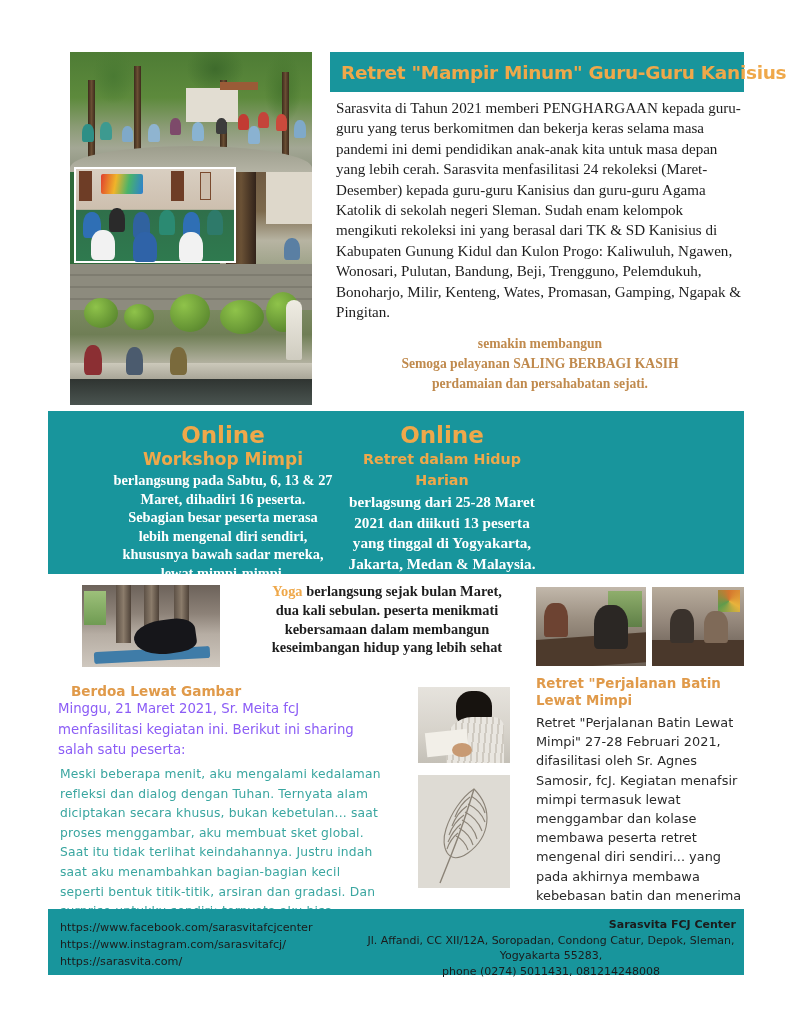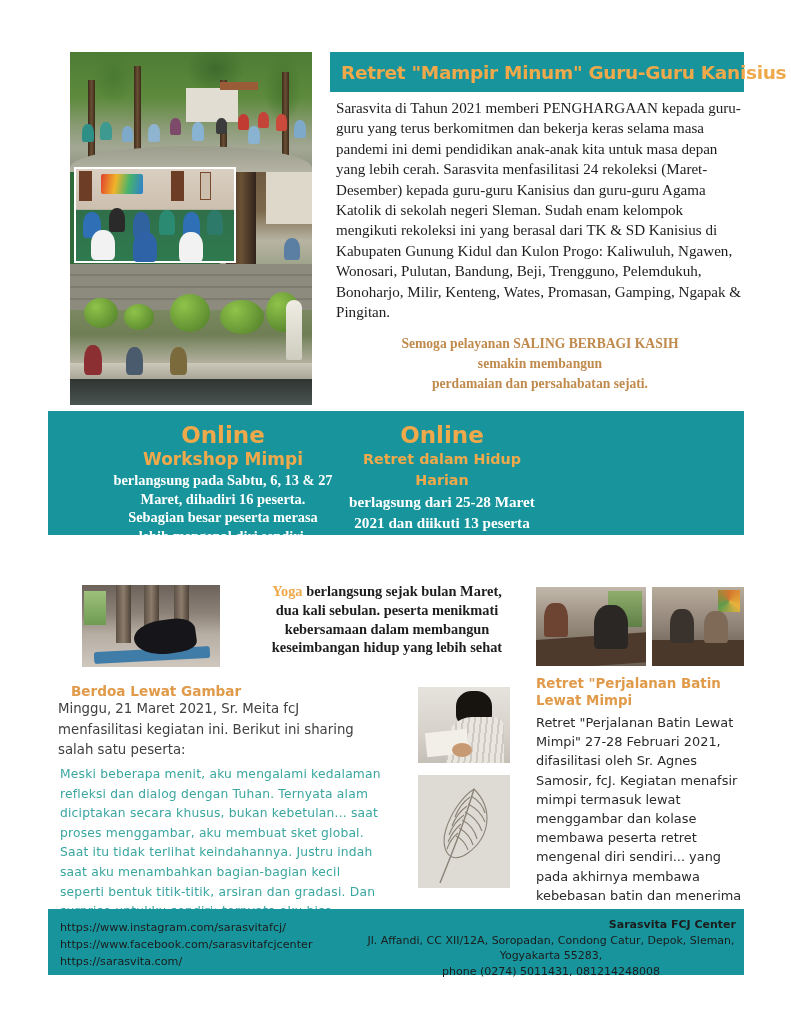--- a/index.html
+++ b/index.html
@@ -150,21 +150,21 @@
     font-weight: bold;
     font-size: 13.6px;
     line-height: 20px;
     color: #c08a4d;
   }
 
   
   .teal-band {
     position: absolute;
     left: 48px; top: 411px;
-    width: 696px; height: 124px;
+    width: 696px; height: 163px;
     background: #18959c;
   }
   .col { position: absolute; top: 0; height: 163px; }
   .col-a { left: 64px; width: 222px; text-align: center; }
   .col-b { left: 290px; width: 208px; text-align: center; }
   .col-c { left: 505px; width: 185px; text-align: center; }
 
   .kw-online {
     font-family: "DejaVu Sans", sans-serif;
     font-weight: bold;
@@ -299,21 +299,21 @@
     font-family: "DejaVu Sans", sans-serif;
     font-weight: bold; font-size: 13.6px;
     color: #e09a4a;
   }
   .berdoa-body {
     position: absolute; left: 58px; top: 699px;
     width: 300px;
     font-family: "DejaVu Sans", sans-serif;
     font-size: 13.3px;
     line-height: 20.6px;
-    color: #404040;
+    color: #8b5cf6;
   }
   .testimonial {
     position: absolute; left: 60px; top: 765px;
     width: 322px;
     font-family: "DejaVu Sans", sans-serif;
     font-size: 12.3px;
     line-height: 19.6px;
     color: #3aa6a0;
     letter-spacing: 0.2px;
   }
@@ -461,22 +461,22 @@
       </div>
     </div>
 
     <div class="head-bar">
       <div class="title">Retret "Mampir Minum" Guru-Guru Kanisius</div>
     </div>
 
     <div class="intro">Sarasvita di Tahun 2021 memberi PENGHARGAAN kepada guru-guru yang terus berkomitmen dan bekerja keras selama masa pandemi ini demi pendidikan anak-anak kita untuk masa depan yang lebih cerah.  Sarasvita menfasilitasi 24 rekoleksi (Maret-Desember) kepada guru-guru Kanisius dan guru-guru Agama Katolik di sekolah negeri Sleman.  Sudah enam kelompok mengikuti rekoleksi ini yang berasal dari TK &amp; SD Kanisius di Kabupaten Gunung Kidul dan Kulon Progo: Kaliwuluh, Ngawen, Wonosari, Pulutan, Bandung, Beji, Trengguno, Pelemdukuh, Bonoharjo, Milir, Kenteng, Wates, Promasan, Gamping, Ngapak &amp; Pingitan.</div>
 
     <div class="tagline">
+      <div>semakin membangun</div>
       <div>Semoga pelayanan SALING BERBAGI KASIH</div>
-      <div>semakin membangun</div>
       <div>perdamaian dan persahabatan sejati.</div>
     </div>
   </div>
 
   <div class="teal-band">
 
     <div class="col col-a">
       <div class="kw-online">Online</div>
       <div class="kw-sub">Workshop Mimpi</div>
       <div class="col-body">berlangsung pada Sabtu, 6, 13 &amp; 27 Maret, dihadiri 16 peserta.  Sebagian besar peserta merasa lebih mengenal diri sendiri, khususnya bawah sadar mereka, lewat mimpi-mimpi.</div>
@@ -546,22 +546,22 @@
         <path d="M40 58 C35 62 31 68 29 74"></path>
       </g>
     </svg>
   </div>
 
   <div class="retret-title">Retret "Perjalanan Batin Lewat Mimpi</div>
   <div class="retret-body">Retret "Perjalanan Batin Lewat Mimpi" 27-28 Februari 2021, difasilitasi oleh Sr. Agnes Samosir, fcJ. Kegiatan menafsir mimpi termasuk lewat menggambar dan kolase membawa peserta retret mengenal diri sendiri... yang pada akhirnya membawa kebebasan batin dan menerima rahmat kasih Allah yang selalu berlimpah dan tak kunjung padam.</div>
 
   <div class="footer">
     <div class="footer-links">
+      <div>https://www.facebook.com/sarasvitafcjcenter</div>
       <div>https://www.instagram.com/sarasvitafcj/</div>
-      <div>https://www.facebook.com/sarasvitafcjcenter</div>
       <div>https://sarasvita.com/</div>
     </div>
     <div class="footer-addr">
       <div class="bold">Sarasvita FCJ Center</div>
       <div class="nowrap">Jl. Affandi, CC XII/12A, Soropadan, Condong Catur, Depok, Sleman,</div>
       <div>Yogyakarta 55283,</div>
       <div>phone (0274) 5011431, 081214248008</div>
     </div>
   </div>
 

